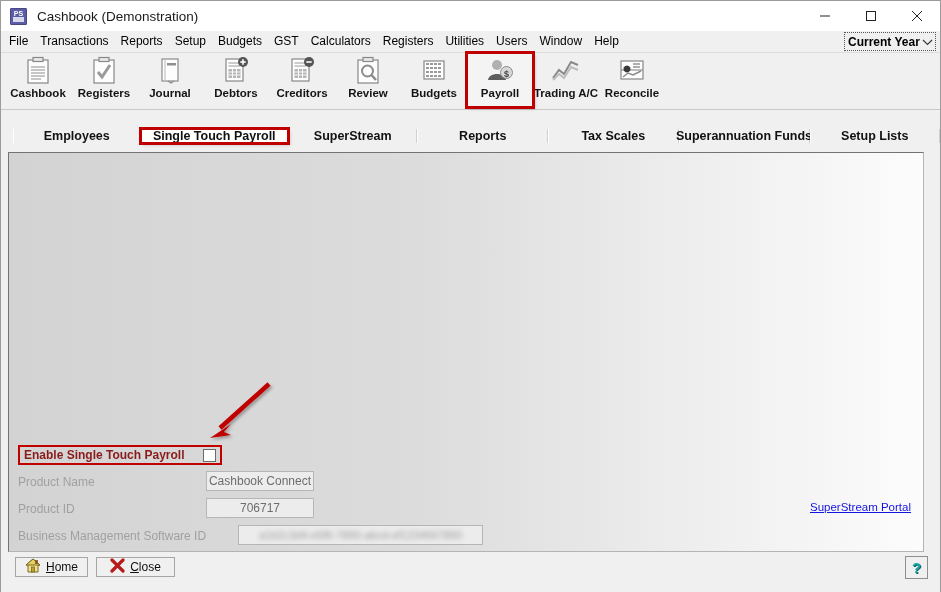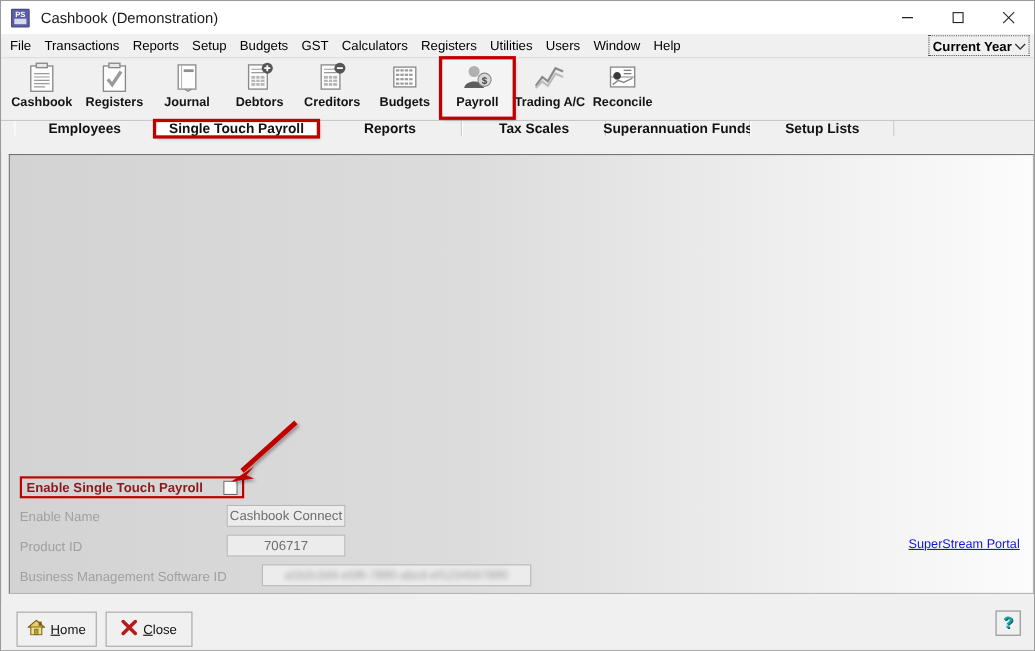--- a/index.html
+++ b/index.html
@@ -170,25 +170,26 @@
     background: #f4f4f4;
     box-shadow: 2px 2px 3px rgba(0,0,0,0.22);
     z-index: 3;
   }
 
   
   #tab-strip {
     height: 28px;
     background: #f0f0f0;
     display: flex;
-    align-items: flex-start;
+    align-items: center;
     flex: 0 0 auto;
     padding-left: 12px;
     box-sizing: border-box;
     position: relative;
+    margin-top: 12px;
   }
   .tab {
     display: flex; align-items: center; justify-content: center;
     font-size: 12.5px;
     font-weight: bold;
     color: #111;
     background: #f0f0f0;
     border-left: 1px solid #ffffff;
     border-right: 1px solid #cfcfcf;
     box-sizing: border-box;
@@ -199,21 +200,21 @@
     background: #ffffff;
     outline: 3px solid #c00000;
     outline-offset: -1px;
     box-shadow: 2px 2px 3px rgba(0,0,0,0.22);
     z-index: 3;
   }
 
   
   #content-wrap {
     flex: 1 1 auto;
-    padding: 2px 0 0 7px;
+    padding: 2px 16px 0 7px;
     box-sizing: border-box;
     position: relative;
   }
   #content-panel {
     width: 100%; height: 400px;
     background: linear-gradient(to right, #d3d3d3 0%, #dcdcdc 45%, #eeeeee 75%, #fcfcfc 100%);
     border: 1px solid #737373;
     border-right-color: #b4b4b4;
     border-bottom-color: #b4b4b4;
     box-sizing: border-box;
@@ -298,21 +299,21 @@
   
   #footer {
     height: 40px;
     flex: 0 0 auto;
     background: #f0f0f0;
     position: relative;
     padding: 4px 7px 0 7px;
     box-sizing: border-box;
   }
   .footer-btn {
-    height: 32px;
+    height: 20px;
     background: #f0f0f0;
     border: 1px solid #a6a6a6;
     box-sizing: border-box;
     display: inline-flex;
     align-items: center;
     justify-content: center;
     gap: 5px;
     font-size: 12px;
     color: #101010;
     position: absolute;
@@ -480,20 +481,31 @@
               <line x1="5.5" y1="16" x2="17.5" y2="16"></line>
               <line x1="5.5" y1="19" x2="17.5" y2="19"></line>
             </g>
           <circle cx="20" cy="6" r="5" fill="#555"></circle>
           <line x1="17.3" y1="6" x2="22.7" y2="6" stroke="#fff" stroke-width="1.6"></line>
         </svg>
       </span>
       <span class="tlabel">Creditors</span>
     </div>
 
+    <div class="tool-btn">
+      <span class="ticon">
+        <svg width="26" height="28" viewBox="0 0 26 28">
+          <rect x="3" y="4" width="20" height="23" fill="#fdfdfd" stroke="#888" stroke-width="1.2"></rect>
+          <rect x="8" y="1.5" width="10" height="4" fill="#e8e8e8" stroke="#888" stroke-width="1.2"></rect>
+          <circle cx="12.5" cy="15" r="5.5" fill="none" stroke="#8c8c8c" stroke-width="2"></circle>
+          <line x1="16.5" y1="19" x2="21" y2="24" stroke="#8c8c8c" stroke-width="2.6"></line>
+        </svg>
+      </span>
+      <span class="tlabel">Review</span>
+    </div>
 
     <div class="tool-btn">
       <span class="ticon">
         <svg width="26" height="28" viewBox="0 0 26 28">
           <rect x="3" y="5" width="20" height="18" fill="#fdfdfd" stroke="#888" stroke-width="1.2"></rect>
           <g fill="#9a9a9a">
             <rect x="5" y="7" width="3" height="2"></rect>
               <rect x="9" y="7" width="3" height="2"></rect>
               <rect x="13" y="7" width="3" height="2"></rect>
               <rect x="17" y="7" width="3" height="2"></rect>
@@ -558,20 +570,23 @@
 
   </div>
 
   <div id="tab-strip">
     <div class="tab" style="width:128px">
         <span>Employees</span>
       </div>
     <div class="tab active" style="width:148px">
         <span>Single Touch Payroll</span>
       </div>
+    <div class="tab" style="width:130px">
+        <span>SuperStream</span>
+      </div>
     <div class="tab" style="width:131px">
         <span>Reports</span>
       </div>
     <div class="tab" style="width:131px">
         <span>Tax Scales</span>
       </div>
     <div class="tab" style="width:131px">
         <span>Superannuation Funds</span>
       </div>
     <div class="tab" style="width:131px">
@@ -581,21 +596,21 @@
 
   <div id="content-wrap">
     <div id="content-panel">
 
       <div id="enable-stp-row">
         <span id="enable-stp-label">Enable Single Touch Payroll</span>
         <span id="enable-stp-checkbox"></span>
       </div>
 
       <div class="form-row" style="top:318px;">
-        <span class="form-label">Enable Name</span>
+        <span class="form-label">Product Name</span>
       </div>
       <div class="form-field" id="field-product-name" style="top:318px;">
         <span>Cashbook Connect</span>
       </div>
 
       <div class="form-row" style="top:345px;">
         <span class="form-label">Product ID</span>
       </div>
       <div class="form-field" id="field-product-id" style="top:345px;">
         <span>706717</span>

